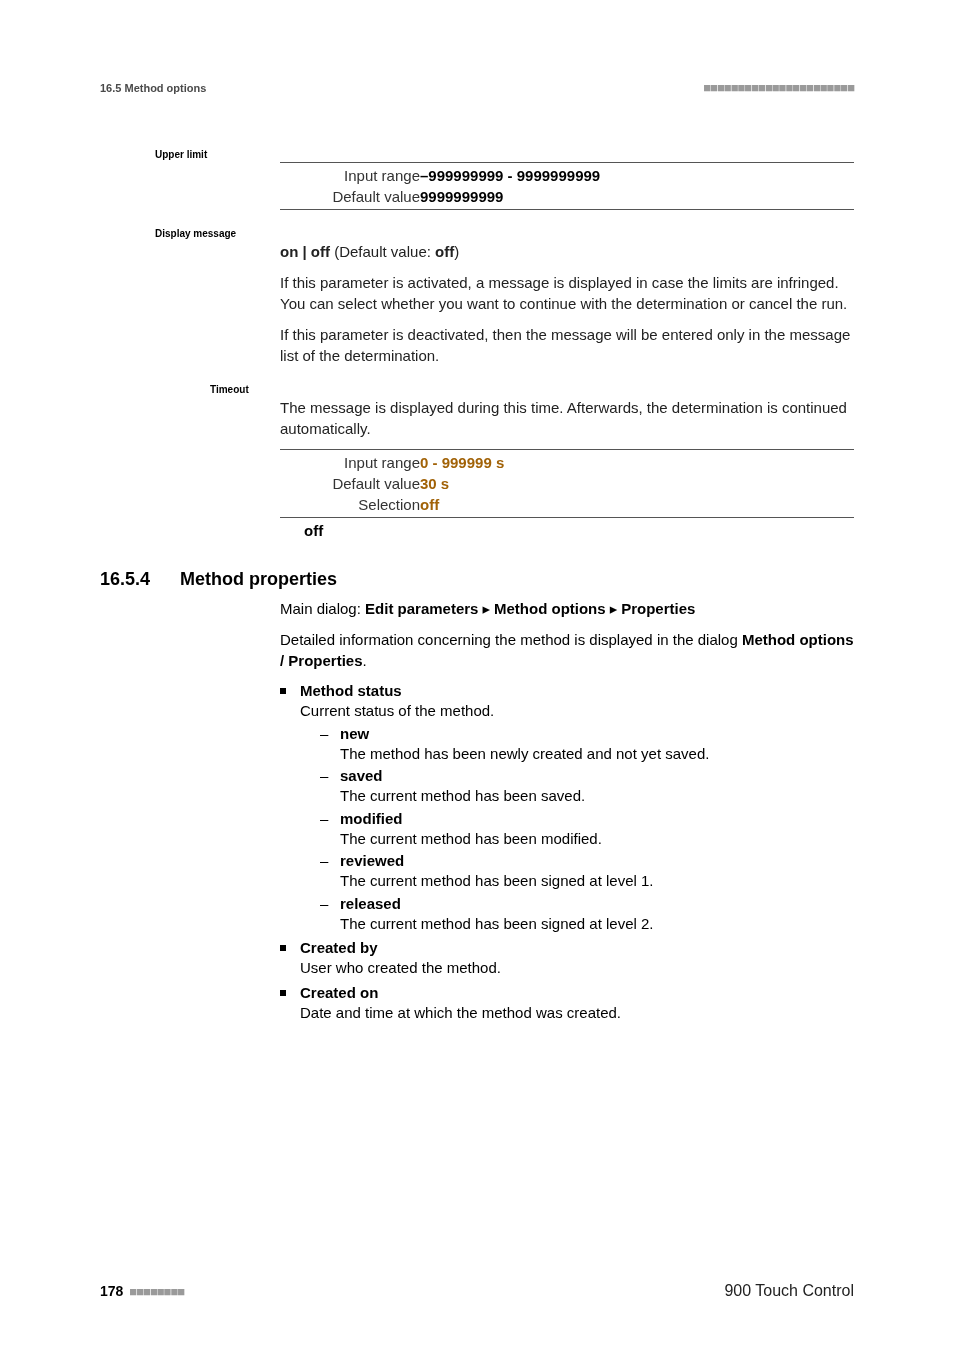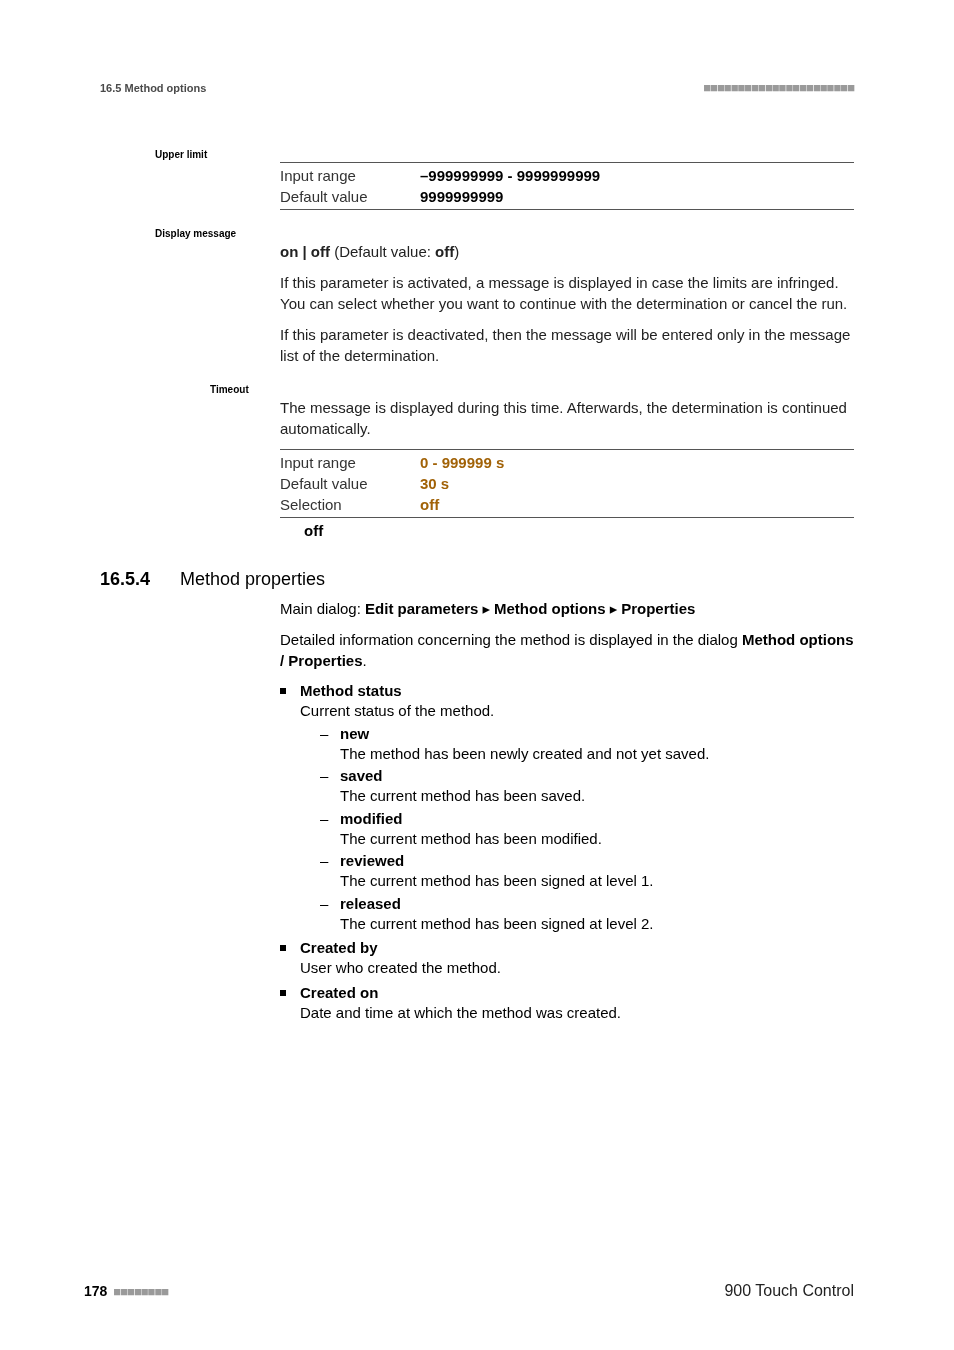--- a/index.html
+++ b/index.html
@@ -44,20 +44,21 @@
     margin-bottom: 2px;
     margin-left: 55px;
   }
   .def-body {
     margin-left: 180px;
   }
   .param-table {
     border-top: 1px solid #555;
     border-bottom: 1px solid #555;
     padding: 2px 0;
+    text-align: right;
   }
   .param-row {
     display: flex;
     line-height: 1.4;
   }
   .param-label {
     flex: 0 0 140px;
     color: #333;
   }
   .param-value {
@@ -96,21 +97,21 @@
     font-family: Arial, sans-serif;
   }
   .h2-num {
     flex: 0 0 80px;
     font-size: 18px;
     font-weight: 900;
     color: #000;
   }
   .h2-title {
     font-size: 18px;
-    font-weight: 400;
+    font-weight: 700;
     color: #000;
   }
   .maindlg {
     margin-left: 180px;
     line-height: 1.4;
     margin-bottom: 10px;
   }
   .tri {
     display: inline-block;
     padding: 0 4px;
@@ -154,21 +155,21 @@
     position: absolute;
     left: 0;
     top: 0;
     color: #000;
   }
   .d-title {
     font-weight: bold;
   }
   .footer {
     position: absolute;
-    left: 84px;
+    left: 100px;
     right: 100px;
     bottom: 50px;
     display: flex;
     justify-content: space-between;
     align-items: center;
     font-size: 12px;
   }
   .footer-left {
     font-weight: bold;
     font-size: 14px;

